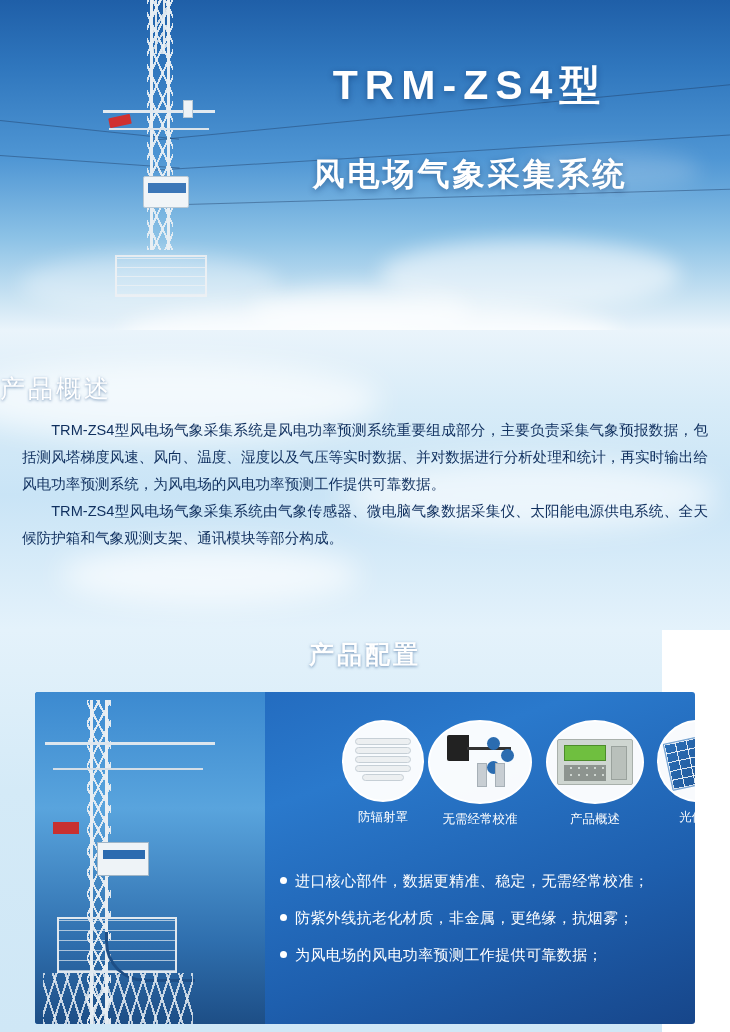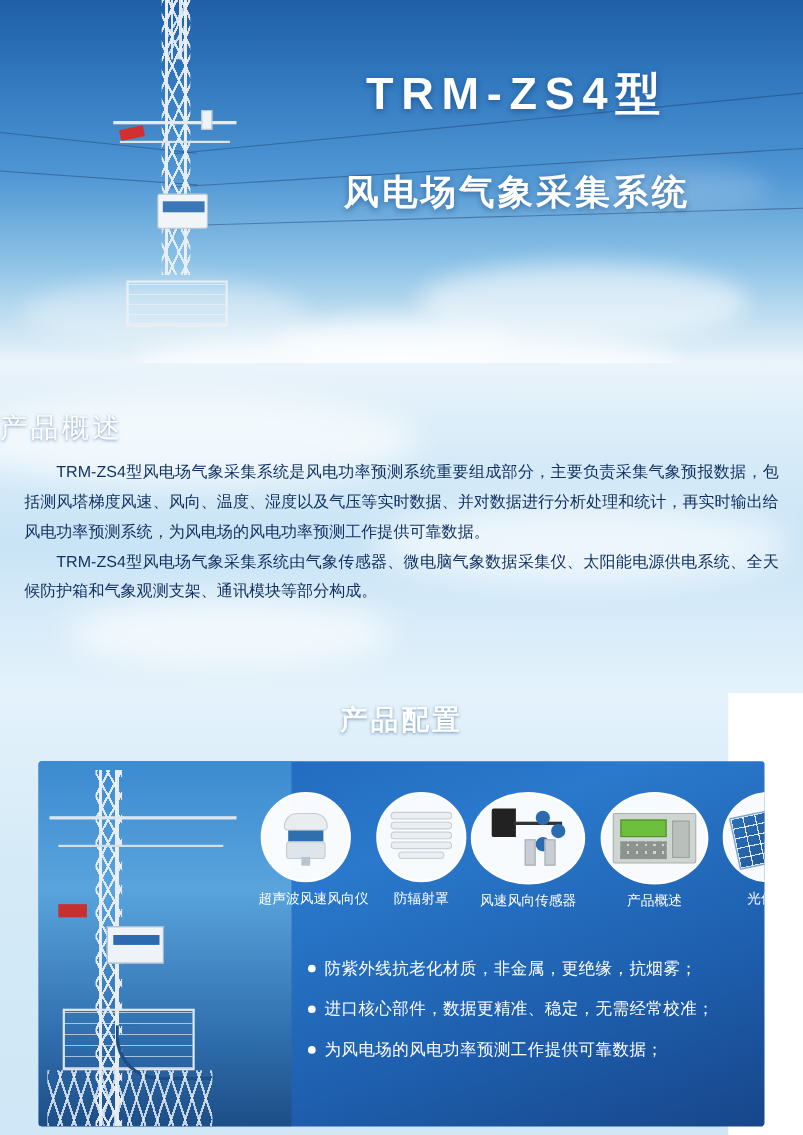--- a/index.html
+++ b/index.html
@@ -352,31 +352,20 @@
         <div class="pp-boom2"></div>
         <div class="pp-flag"></div>
         <div class="pp-box"></div>
         <div class="pp-platform"></div>
         <div class="pp-cable"></div>
         <div class="pp-base"></div>
       </div>
 
       <div class="circles">
 
-        <div class="circle-item" style="left:0px;">
-          <div class="circle">
-            <div class="ic-ultra">
-              <div class="head"></div>
-                <div class="mid"></div>
-                <div class="base"></div>
-                <div class="stem"></div>
-            </div>
-          </div>
-          <div class="circle-label">超声波风速风向仪</div>
-        </div>
 
         <div class="circle-item" style="left:105px;">
           <div class="circle">
             <div class="ic-shield">
               <div class="plate p1"></div>
                 <div class="plate p2"></div>
                 <div class="plate p3"></div>
               <div class="plate p4"></div>
                 <div class="plate p5"></div>
             </div>
@@ -389,21 +378,21 @@
             <div class="ic-vane">
               <div class="fin"></div>
                 <div class="bar"></div>
               <div class="cup cu1"></div>
                 <div class="cup cu2"></div>
                 <div class="cup cu3"></div>
               <div class="body"></div>
                 <div class="body2"></div>
             </div>
           </div>
-          <div class="circle-label">风速风向传感器</div>
+          <div class="circle-label">无需经常校准</div>
         </div>
 
         <div class="circle-item" style="left:310px; width:100px;">
           <div class="circle-wide" style="width:98px;">
             <div class="ic-logger">
               <div class="screen"></div>
                 <div class="keys"></div>
                 <div class="side"></div>
             </div>
           </div>
@@ -415,25 +404,25 @@
             <div class="ic-solar"></div>
           </div>
           <div class="circle-label">光伏板</div>
         </div>
 
       </div>
 
       <div class="bullets">
         <div class="bullet-row">
           <div class="bullet-dot"></div>
-          <div class="bullet-text">防紫外线抗老化材质，非金属，更绝缘，抗烟雾；</div>
+          <div class="bullet-text">进口核心部件，数据更精准、稳定，无需经常校准；</div>
         </div>
         <div class="bullet-row">
           <div class="bullet-dot"></div>
-          <div class="bullet-text">进口核心部件，数据更精准、稳定，无需经常校准；</div>
+          <div class="bullet-text">防紫外线抗老化材质，非金属，更绝缘，抗烟雾；</div>
         </div>
         <div class="bullet-row">
           <div class="bullet-dot"></div>
           <div class="bullet-text">为风电场的风电功率预测工作提供可靠数据；</div>
         </div>
       </div>
 
     </div>
   </div>
 

